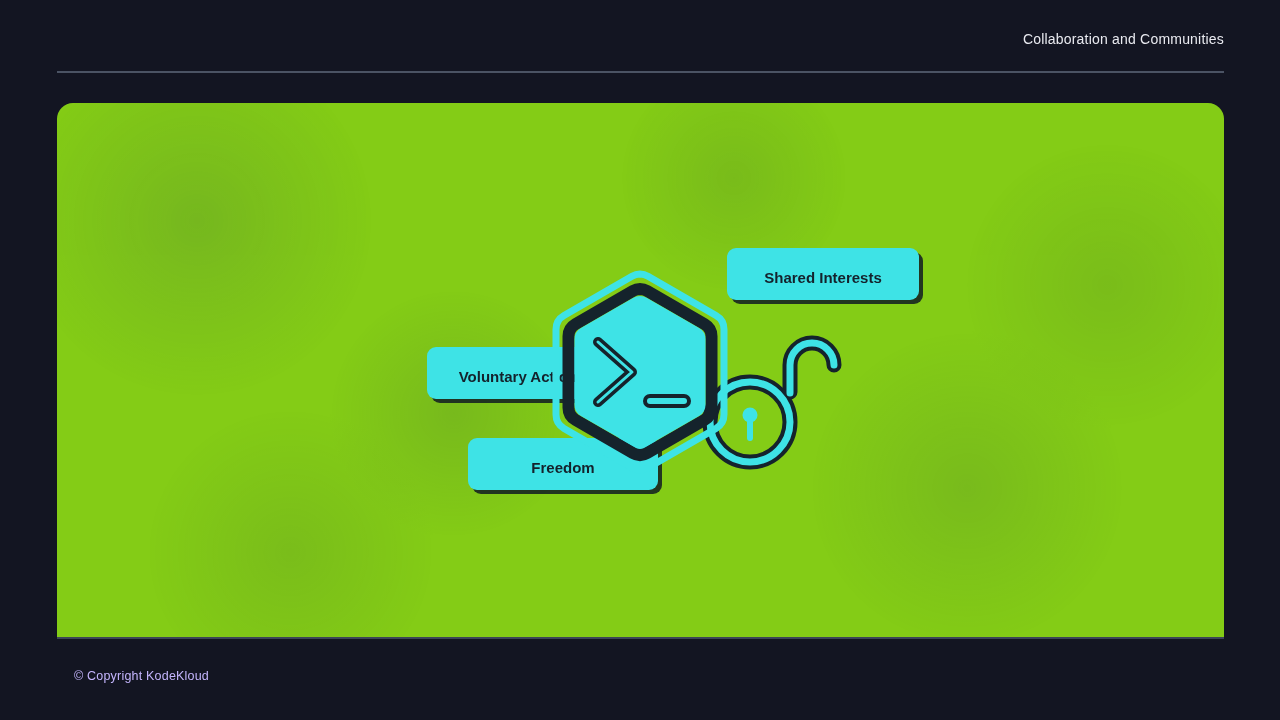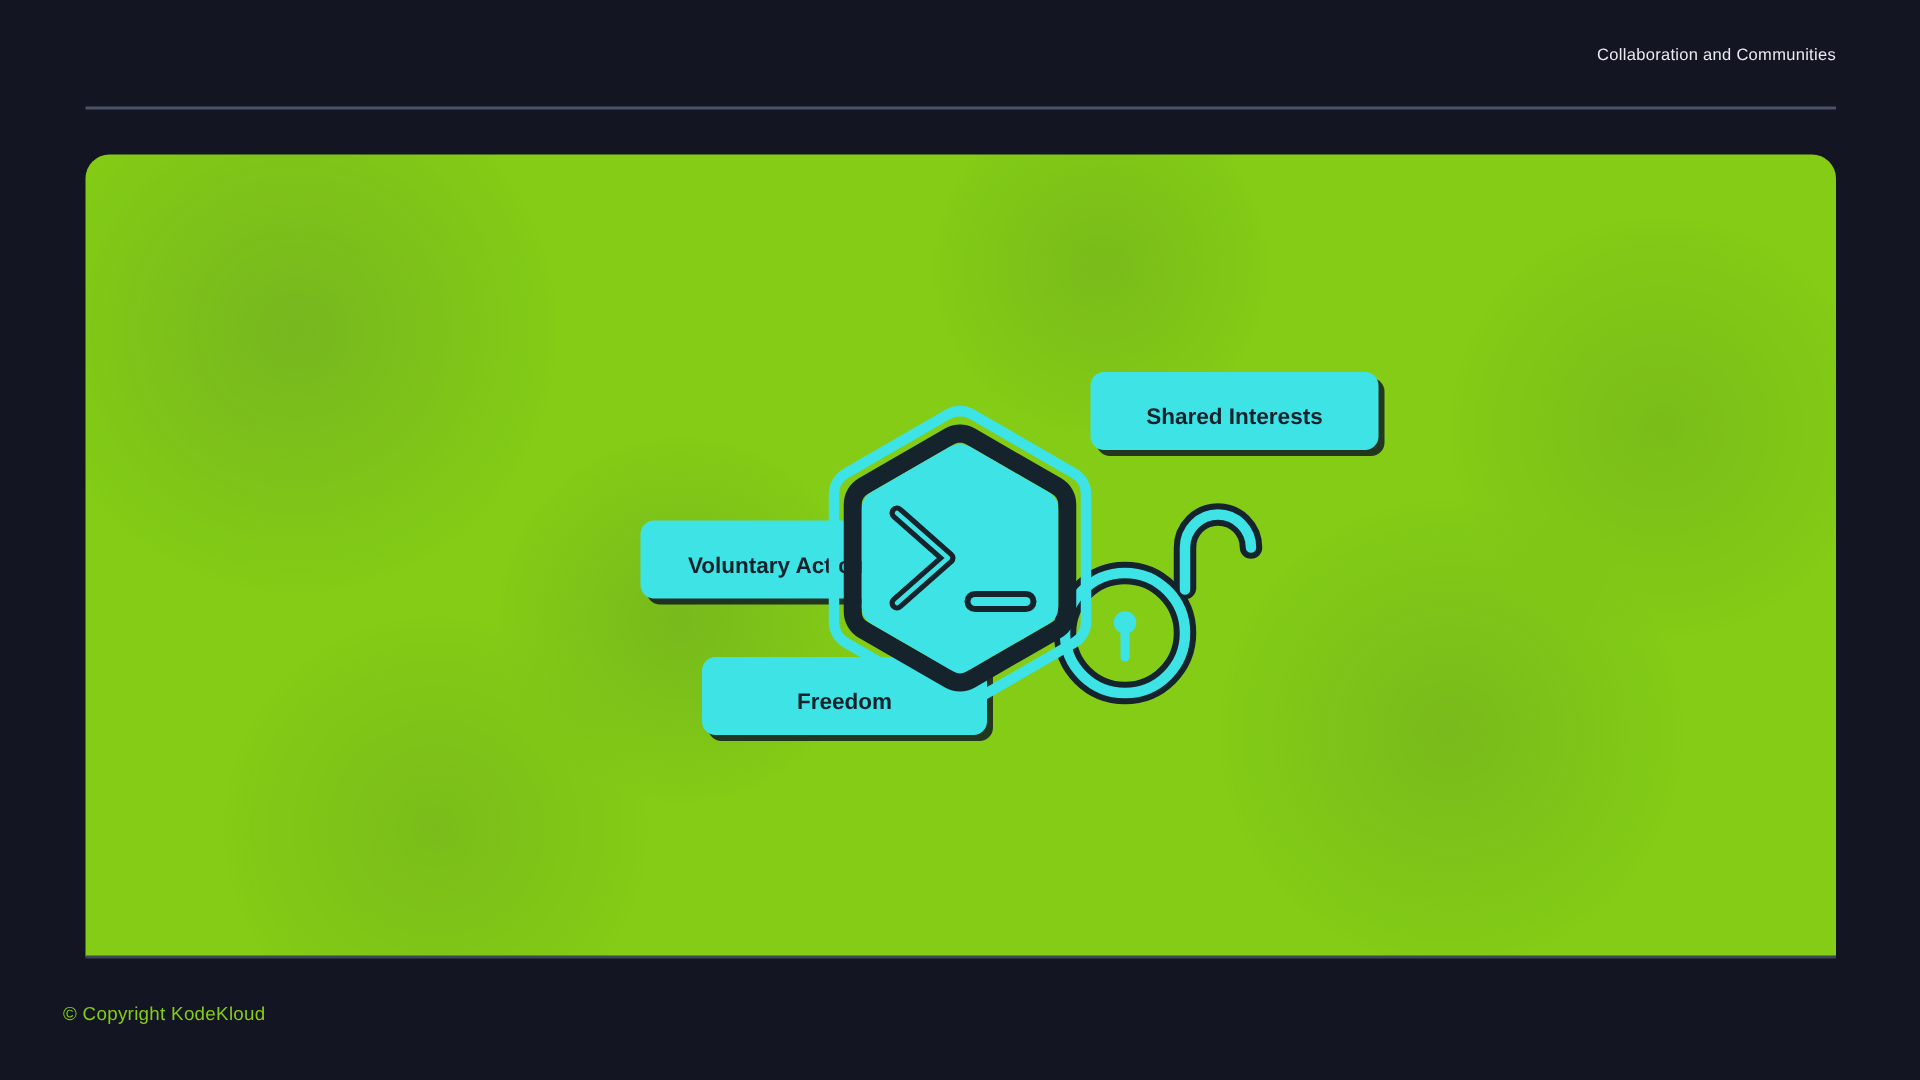--- a/index.html
+++ b/index.html
@@ -13,21 +13,21 @@
   }
 
   
   #slide-header {
     position:absolute;
     left:57px; top:0; width:1167px; height:72px;
   }
   #header-title {
     position:absolute;
     right:0; top:31px;
-    font-size:11px;
+    font-size:14px;
     font-weight:400;
     color:#e9eaf0;
     letter-spacing:.2px;
     white-space:nowrap;
     text-align:center;
   }
   #header-divider {
     position:absolute;
     left:57px; top:71px;
     width:1167px; height:1.5px;
@@ -68,23 +68,23 @@
 
   
   #footer-divider {
     position:absolute;
     left:57px; top:637px;
     width:1167px; height:1.5px;
     background:#3c4656;
   }
   #copyright-text {
     position:absolute;
-    left:42px; top:669px;
+    left:74px; top:669px;
     font-size:12.5px;
-    color:#84cc16;
+    color:#c4b5fd;
     letter-spacing:.2px;
     white-space:nowrap;
   }
 </style>
 </head>
 <body>
 
 <div id="slide-header">
   <div id="header-title">Collaboration and Communities</div>
 </div>

